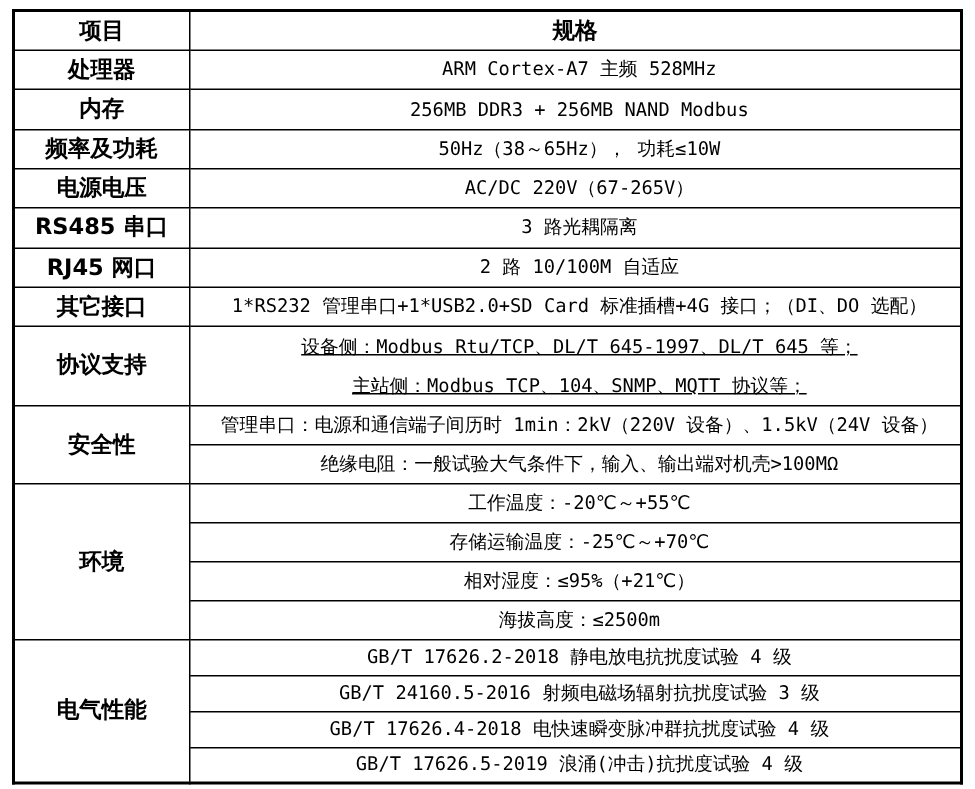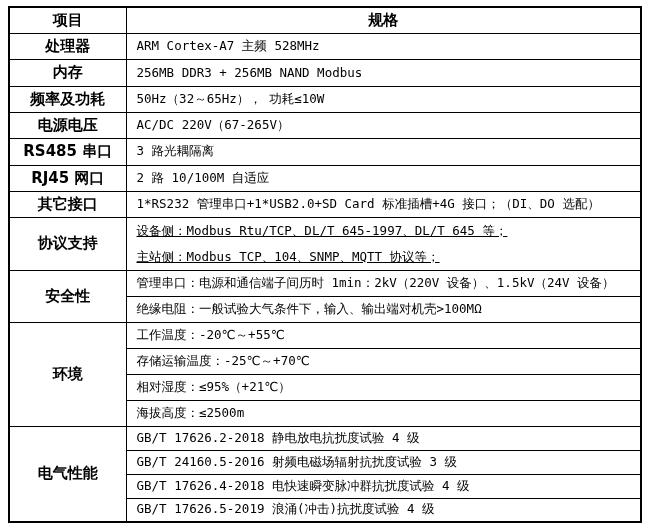--- a/index.html
+++ b/index.html
@@ -38,21 +38,21 @@
     font-family: "DejaVu Sans", "Liberation Sans", sans-serif;
     font-weight: bold;
     font-size: 15px;
     text-align: center;
     padding: 0 2px;
   }
   table.spec td {
     font-family: "DejaVu Sans Mono", "DejaVu Sans", monospace, sans-serif;
     font-weight: normal;
     font-size: 12.5px;
-    text-align: left;
+    text-align: center;
     padding: 0 4px 0 10px;
   }
   tr.h26 { height: 26px; }
   tr.h27 { height: 27px; }
   tr.h52 { height: 52px; }
   tr.h24 { height: 24px; }
   td .line {
     line-height: 26px;
     height: 26px;
     text-decoration: underline;
@@ -77,21 +77,21 @@
       <tr class="h26">
         <th>处理器</th>
         <td>ARM Cortex-A7 主频 528MHz</td>
       </tr>
       <tr class="h27">
         <th>内存</th>
         <td>256MB DDR3 + 256MB NAND Modbus</td>
       </tr>
       <tr class="h26">
         <th>频率及功耗</th>
-        <td>50Hz（32～65Hz）， 功耗≤10W</td>
+        <td>50Hz（38～65Hz）， 功耗≤10W</td>
       </tr>
       <tr class="h26">
         <th>电源电压</th>
         <td>AC/DC 220V（67-265V）</td>
       </tr>
       <tr class="h27">
         <th>RS485 串口</th>
         <td>3 路光耦隔离</td>
       </tr>
       <tr class="h26">

